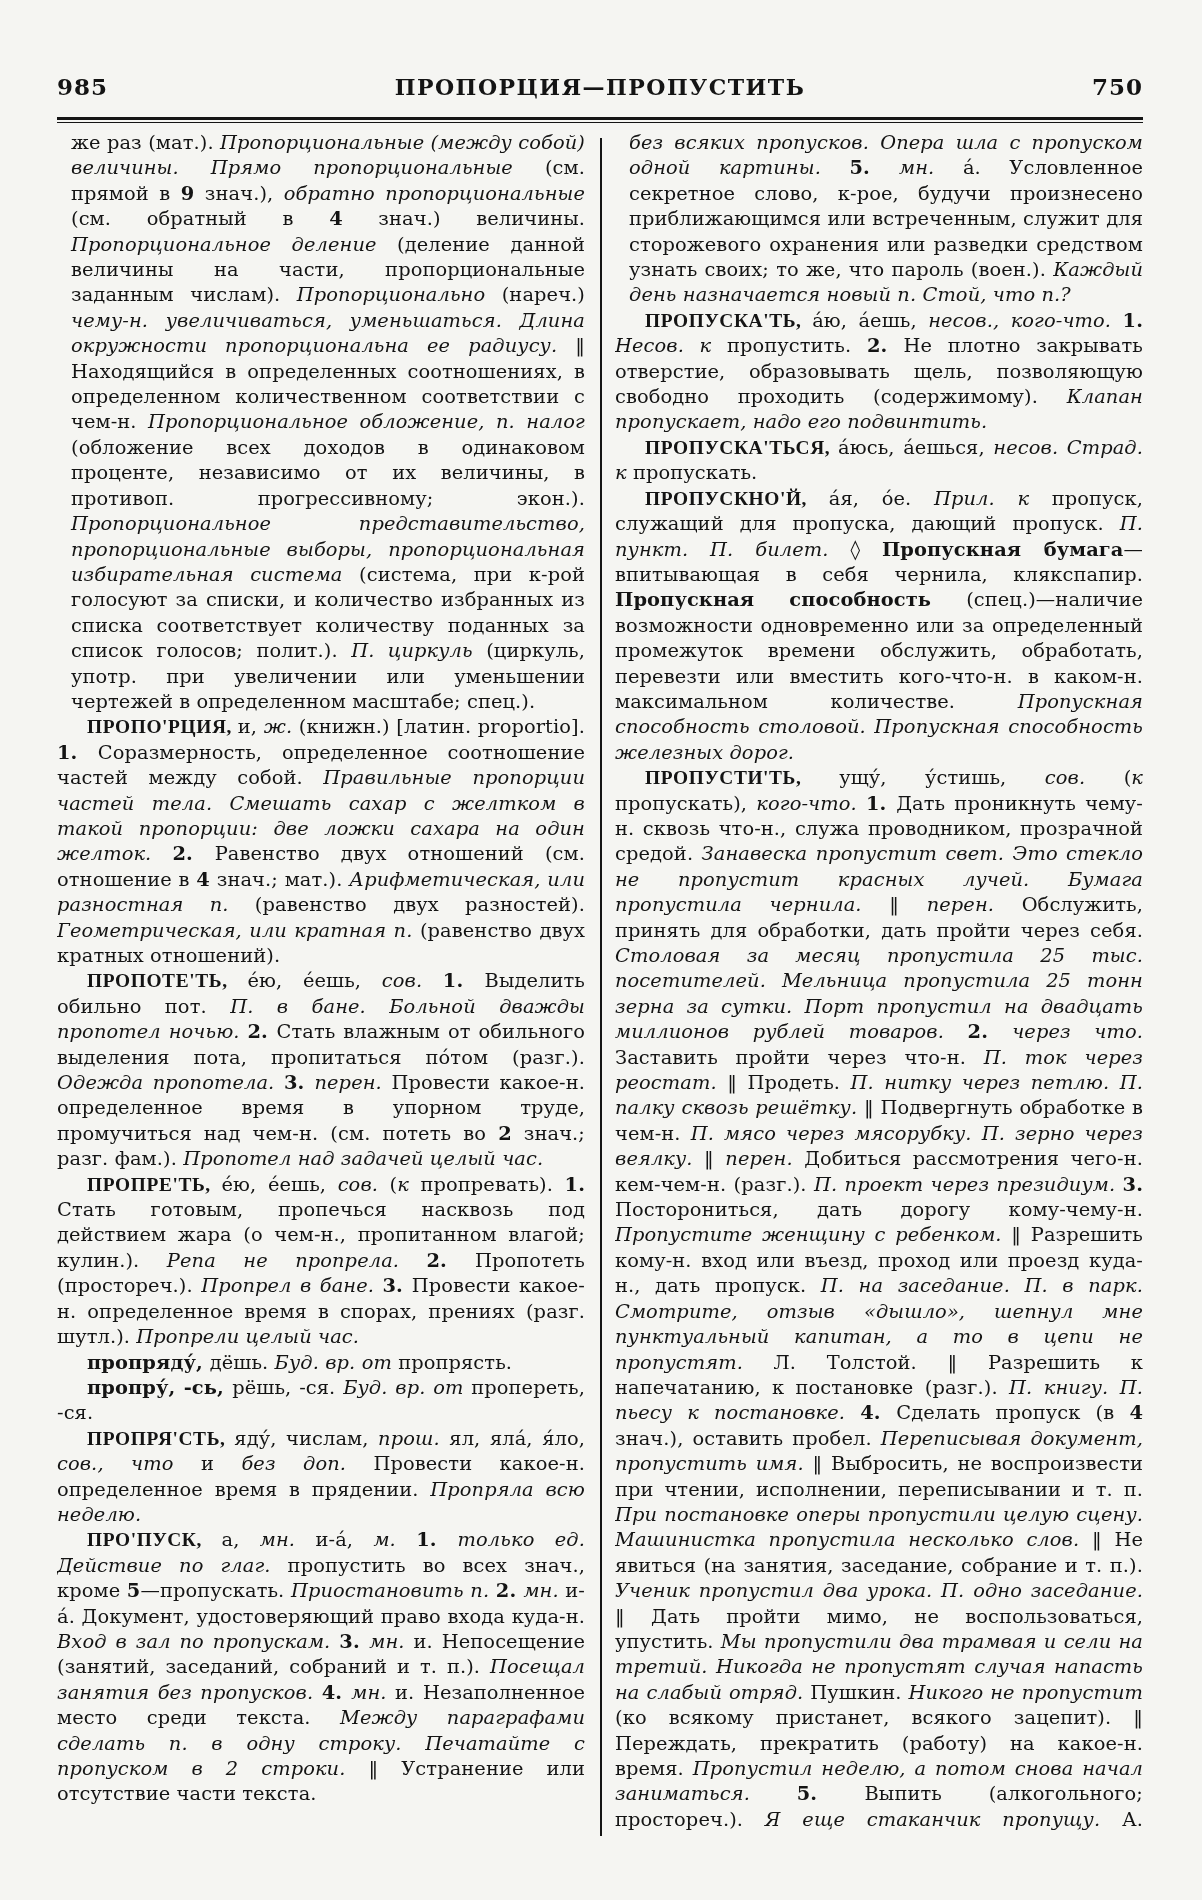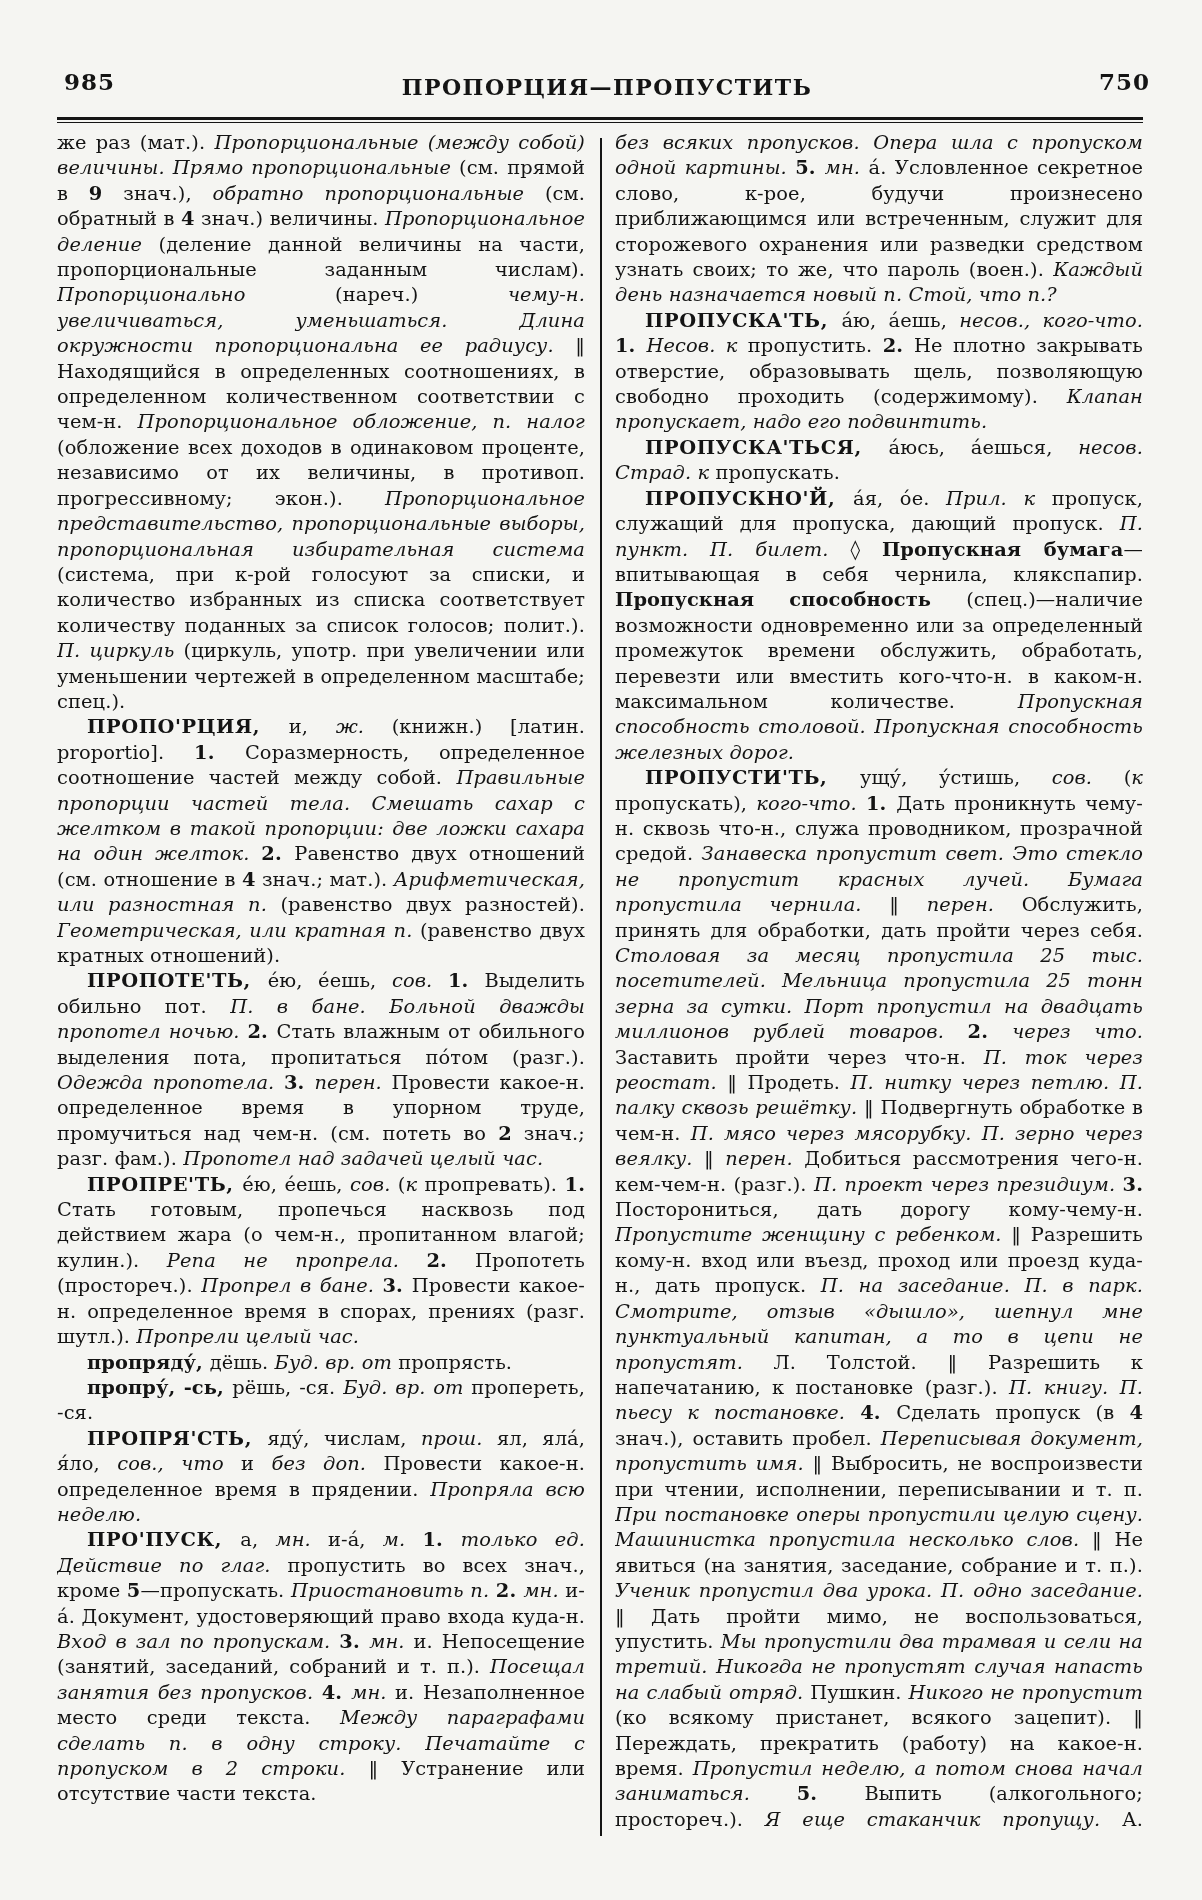--- a/index.html
+++ b/index.html
@@ -13,24 +13,24 @@
     width: 1202px;
     height: 1900px;
     background: #f5f5f2;
     color: #141414;
     overflow: hidden;
     margin: 0 auto;
   }
   .header-row {
     position: absolute;
     top: 62px;
-    left: 64px;
+    left: 57px;
     width: 1086px;
     display: flex;
-    align-items: center;
+    align-items: flex-end;
     justify-content: space-between;
   }
   .page-num {
     font-weight: bold;
     font-size: 23px;
     letter-spacing: 1px;
   }
   .running-title {
     font-weight: bold;
     font-size: 22px;
@@ -73,25 +73,26 @@
     line-height: 25.4px;
     letter-spacing: 0.1px;
   }
   .col p.entry {
     margin: 0;
     padding: 0;
     text-indent: 1.55em;
   }
   .col p.entry.no-indent {
     text-indent: 0;
+    margin-left: 14px;
   }
   .r-n { font-style: normal; font-weight: normal; }
   .r-i { font-style: italic; }
   .r-b { font-weight: bold; }
-  .r-h { font-weight: bold; letter-spacing: 0.6px; }
+  .r-h { font-weight: bold; letter-spacing: 0.6px; font-family: Liberation Serif, serif; }
 </style>
 </head>
 <body>
 
 <div class="page">
   <div class="header-row">
     <span class="page-num">985</span>
     <span class="running-title">ПРОПОРЦИЯ—ПРОПУСТИТЬ</span>
     <span class="page-num">750</span>
   </div>

